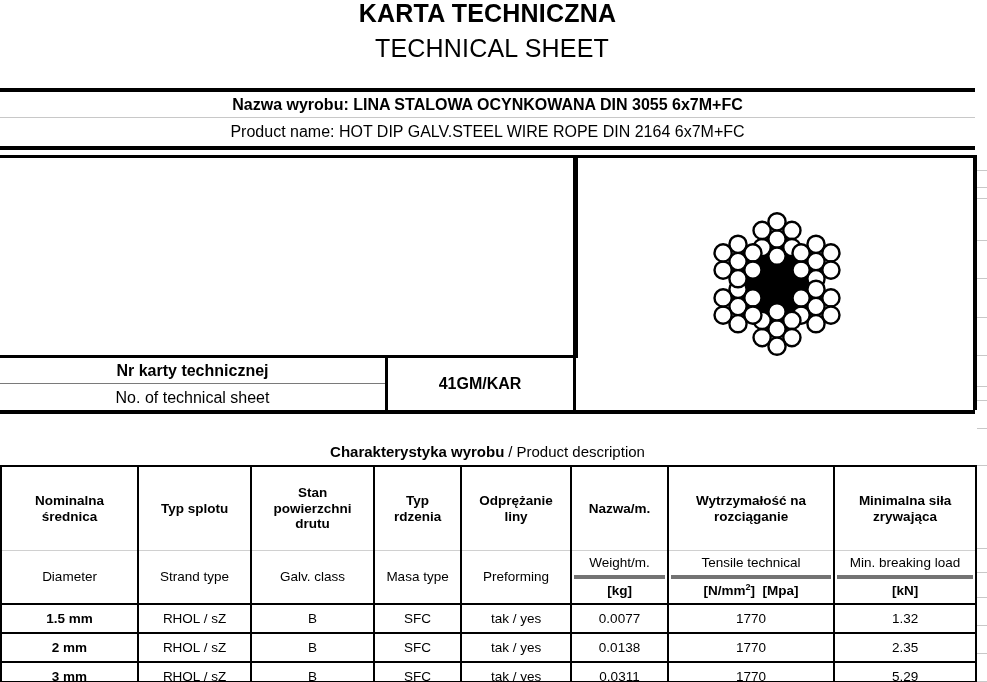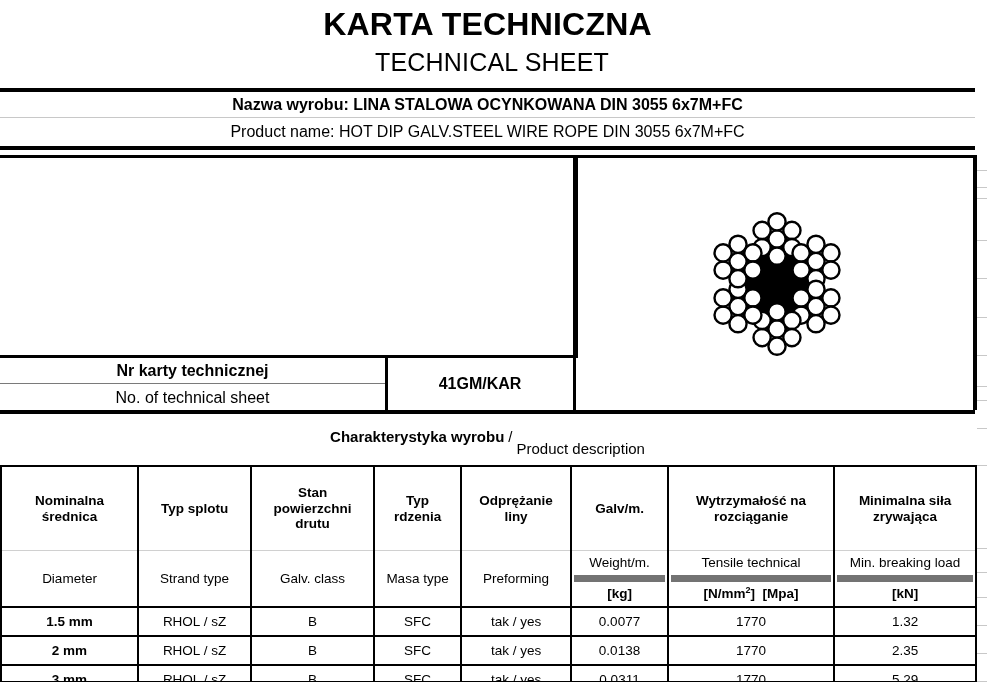--- a/index.html
+++ b/index.html
@@ -46,25 +46,25 @@
   
   #title-block {
     position: absolute;
     left: 0;
     top: 0;
     width: 975px;
     height: 88px;
     text-align: center;
   }
   #title-pl {
-    font-size: 32px;
+    font-size: 25px;
     font-weight: bold;
     letter-spacing: 0.2px;
     line-height: 1;
-    padding-top: 8px;
+    padding-top: 1px;
   }
   #title-en {
     font-size: 25px;
     font-weight: normal;
     letter-spacing: 0.2px;
     line-height: 1;
     padding-top: 10px;
     margin-left: 9px;
   }
 
@@ -151,21 +151,21 @@
   }
 
   
   #section-caption {
     position: absolute;
     left: 0;
     top: 428px;
     width: 975px;
     height: 32px;
     display: flex;
-    align-items: flex-start;
+    align-items: flex-end;
     justify-content: center;
     font-size: 15px;
   }
   #section-caption .pl { font-weight: bold; }
   #section-caption .sep { font-weight: normal; padding: 0 4px; }
   #section-caption .en { font-weight: normal; margin-top: 12px; }
 
   
   #char-table {
     position: absolute;
@@ -196,21 +196,21 @@
   }
   .hdr-en td.stacked {
     padding: 0;
     height: 49px;
   }
   .sub {
     display: block;
     height: 24px;
     line-height: 24px;
   }
-  .sub.top { border-bottom: 7px solid #737373; text-align: center; }
+  .sub.top { border-bottom: 4px solid #737373; text-align: center; }
   .sub.unit { font-weight: bold; }
   .data-row td {
     height: 27px;
     font-size: 13.5px;
     font-weight: normal;
     border-top: 2px solid #000;
   }
   .data-row td.diam {
     font-weight: bold;
   }
@@ -267,21 +267,21 @@
 
   <div id="title-block">
     <div id="title-pl">KARTA TECHNICZNA</div>
     <div id="title-en">TECHNICAL SHEET</div>
   </div>
 
   <div class="rule-h" style="left:0;top:88px;width:975px;height:4px;"></div>
 
   <div class="name-row" id="name-pl">Nazwa wyrobu: LINA STALOWA OCYNKOWANA  DIN 3055  6x7M+FC</div>
   <div class="grid-h" style="left:0;top:117px;width:975px;background:#c8c8c8;"></div>
-  <div class="name-row" id="name-en">Product name: HOT DIP GALV.STEEL WIRE ROPE DIN 3055  6x7M+FC</div>
+  <div class="name-row" id="name-en">Product name: HOT DIP GALV.STEEL WIRE ROPE DIN 2164  6x7M+FC</div>
 
   <div class="rule-h" style="left:0;top:146px;width:975px;height:4px;"></div>
 
   <div class="rule-h" style="left:0;top:155px;width:975px;height:3px;"></div>
 
   <div id="photo-panel"></div>
 
   <div class="rule-v" style="left:573px;top:155px;width:5px;height:200px;"></div>
 
   <div id="diagram-panel">
@@ -384,21 +384,21 @@
       <col style="width:166px">
       <col style="width:142px">
     </colgroup>
     <tbody>
       <tr class="hdr-pl">
         <td colspan="2">Nominalna<br>średnica</td>
         <td>Typ splotu</td>
         <td>Stan<br>powierzchni<br>drutu</td>
         <td>Typ<br>rdzenia</td>
         <td>Odprężanie<br>liny</td>
-        <td>Galv/m.</td>
+        <td>Nazwa/m.</td>
         <td>Wytrzymałość na<br>rozciąganie</td>
         <td>Minimalna siła<br>zrywająca</td>
       </tr>
       <tr class="hdr-en">
         <td colspan="2">Diameter</td>
         <td>Strand type</td>
         <td>Galv. class</td>
         <td>Masa type</td>
         <td>Preforming</td>
         <td class="stacked">

